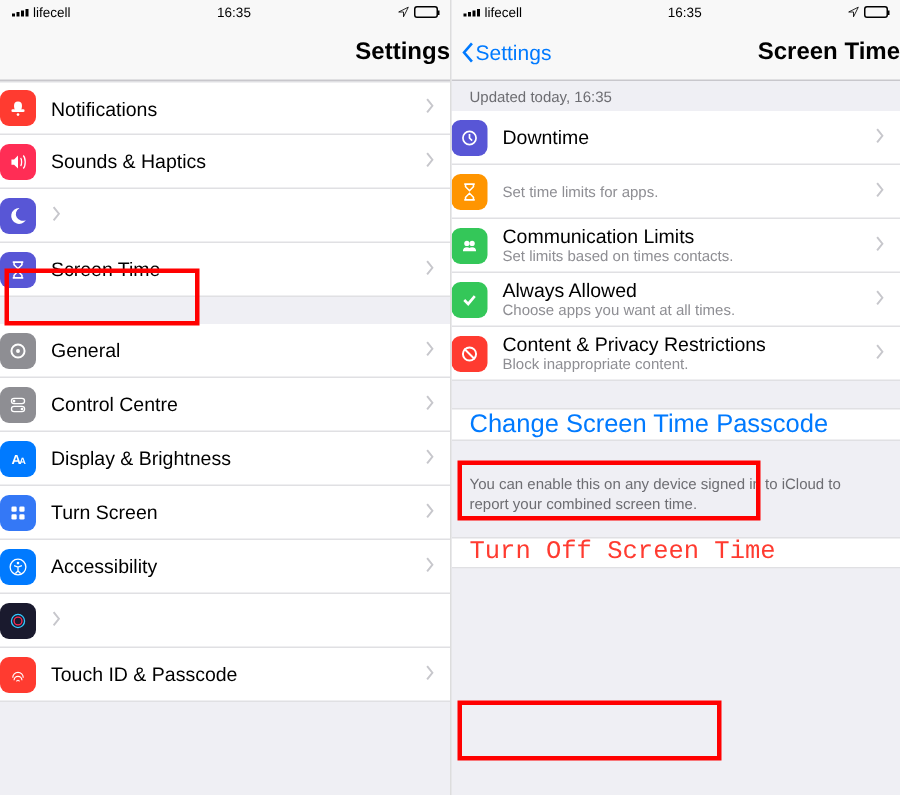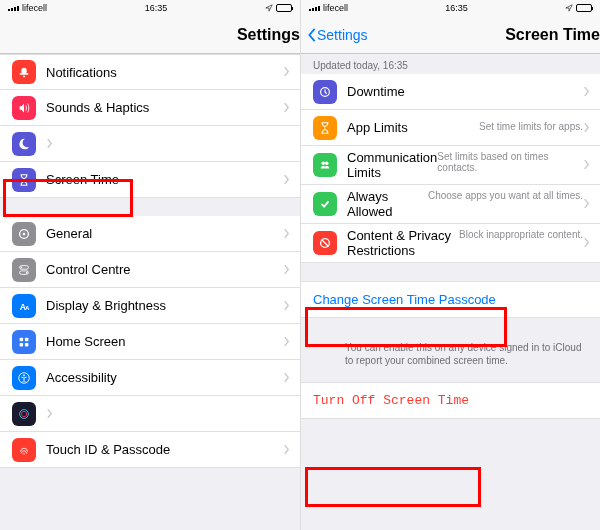--- a/index.html
+++ b/index.html
@@ -56,43 +56,43 @@
   .navbar .back svg { width: 10px; height: 14px; }
   .content { flex: 1; overflow: hidden; }
   .group-header {
     font-size: 10px; color: #6d6d72; padding: 6px 12px 3px;
   }
   .row {
     background: #fff;
     display: flex;
     align-items: center;
     min-height: 36px;
-    padding: 4px 10px 4px 12px;
+    padding: 4px 10px 4px 0;
     border-bottom: 1px solid #e0e0e3;
     position: relative;
   }
   .row:first-child { border-top: 1px solid #e0e0e3; }
   .row .icon {
     width: 24px; height: 24px; border-radius: 6px;
     display: flex; align-items: center; justify-content: center;
     margin-right: 10px; flex-shrink: 0;
   }
   .row .icon svg { width: 14px; height: 14px; }
   .row .label { font-size: 13px; flex: 1; }
   .row .sub { font-size: 10px; color: #8e8e93; margin-top: 1px; }
-  .row .stack { display: flex; flex-direction: row; flex: 1; }
+  .row .stack { display: flex; flex-direction: column; flex: 1; }
   .chev { color: #c7c7cc; }
   .chev svg { width: 7px; height: 11px; }
   .spacer { height: 18px; }
   .link-row {
-    background: #fff; padding: 10px 12px; font-size: 13px;
+    background: #fff; padding: 0 12px; font-size: 17px;
     color: #007aff; border-top: 1px solid #e0e0e3; border-bottom: 1px solid #e0e0e3;
   }
   .link-row.red { color: #ff3b30; font-family: Liberation Mono, monospace; }
-  .footer-note { font-size: 10px; color: #6d6d72; padding: 5px 12px; line-height: 1.3; margin-left: 32px; }
+  .footer-note { font-size: 10px; color: #6d6d72; padding: 5px 12px; line-height: 1.3; }
   .switch {
     width: 36px; height: 20px; background: #e9e9ea; border-radius: 10px;
     position: relative;
   }
   .switch .knob {
     width: 18px; height: 18px; background: #fff; border-radius: 50%;
     position: absolute; top: 1px; left: 1px;
     box-shadow: 0 1px 2px rgba(0,0,0,0.3);
   }
   .highlight-red {
@@ -218,21 +218,21 @@
     </div>
     <div class="row">
       <span class="icon" style="background:#3478f6">
         <svg viewBox="0 0 16 16">
             <rect x="3" y="3" width="4" height="4" rx="1" fill="#fff"></rect>
             <rect x="9" y="3" width="4" height="4" rx="1" fill="#fff"></rect>
             <rect x="3" y="9" width="4" height="4" rx="1" fill="#fff"></rect>
             <rect x="9" y="9" width="4" height="4" rx="1" fill="#fff"></rect>
           </svg>
       </span>
-      <span class="label">Home Screen</span>
+      <span class="label">Turn Screen</span>
       <span class="chev"><svg viewBox="0 0 8 12">
             <path d="M2 1l4 5-4 5" fill="none" stroke="currentColor" stroke-width="1.5"></path>
           </svg></span>
     </div>
     <div class="row">
       <span class="icon" style="background:#007aff">
         <svg viewBox="0 0 16 16">
             <circle cx="8" cy="8" r="6" fill="none" stroke="#fff"></circle>
             <circle cx="8" cy="5" r="1" fill="#fff"></circle>
             <path d="M5 7l3 1 3-1M8 8v3l-2 2M8 11l2 2" fill="none" stroke="#fff"></path>
@@ -316,21 +316,20 @@
             <path d="M2 1l4 5-4 5" fill="none" stroke="currentColor" stroke-width="1.5"></path>
           </svg></span>
     </div>
     <div class="row">
       <span class="icon" style="background:#ff9500">
         <svg viewBox="0 0 16 16">
             <path d="M4 2h8M4 14h8M5 2v2l3 3 3-3V2M5 14v-2l3-3 3 3v2" fill="none" stroke="#fff" stroke-width="1.2"></path>
           </svg>
       </span>
       <span class="stack">
-        <span class="label">App Limits</span>
         <span class="sub">Set time limits for apps.</span>
       </span>
       <span class="chev"><svg viewBox="0 0 8 12">
             <path d="M2 1l4 5-4 5" fill="none" stroke="currentColor" stroke-width="1.5"></path>
           </svg></span>
     </div>
     <div class="row">
       <span class="icon" style="background:#34c759">
         <svg viewBox="0 0 16 16">
             <circle cx="6" cy="6" r="2" fill="#fff"></circle>

